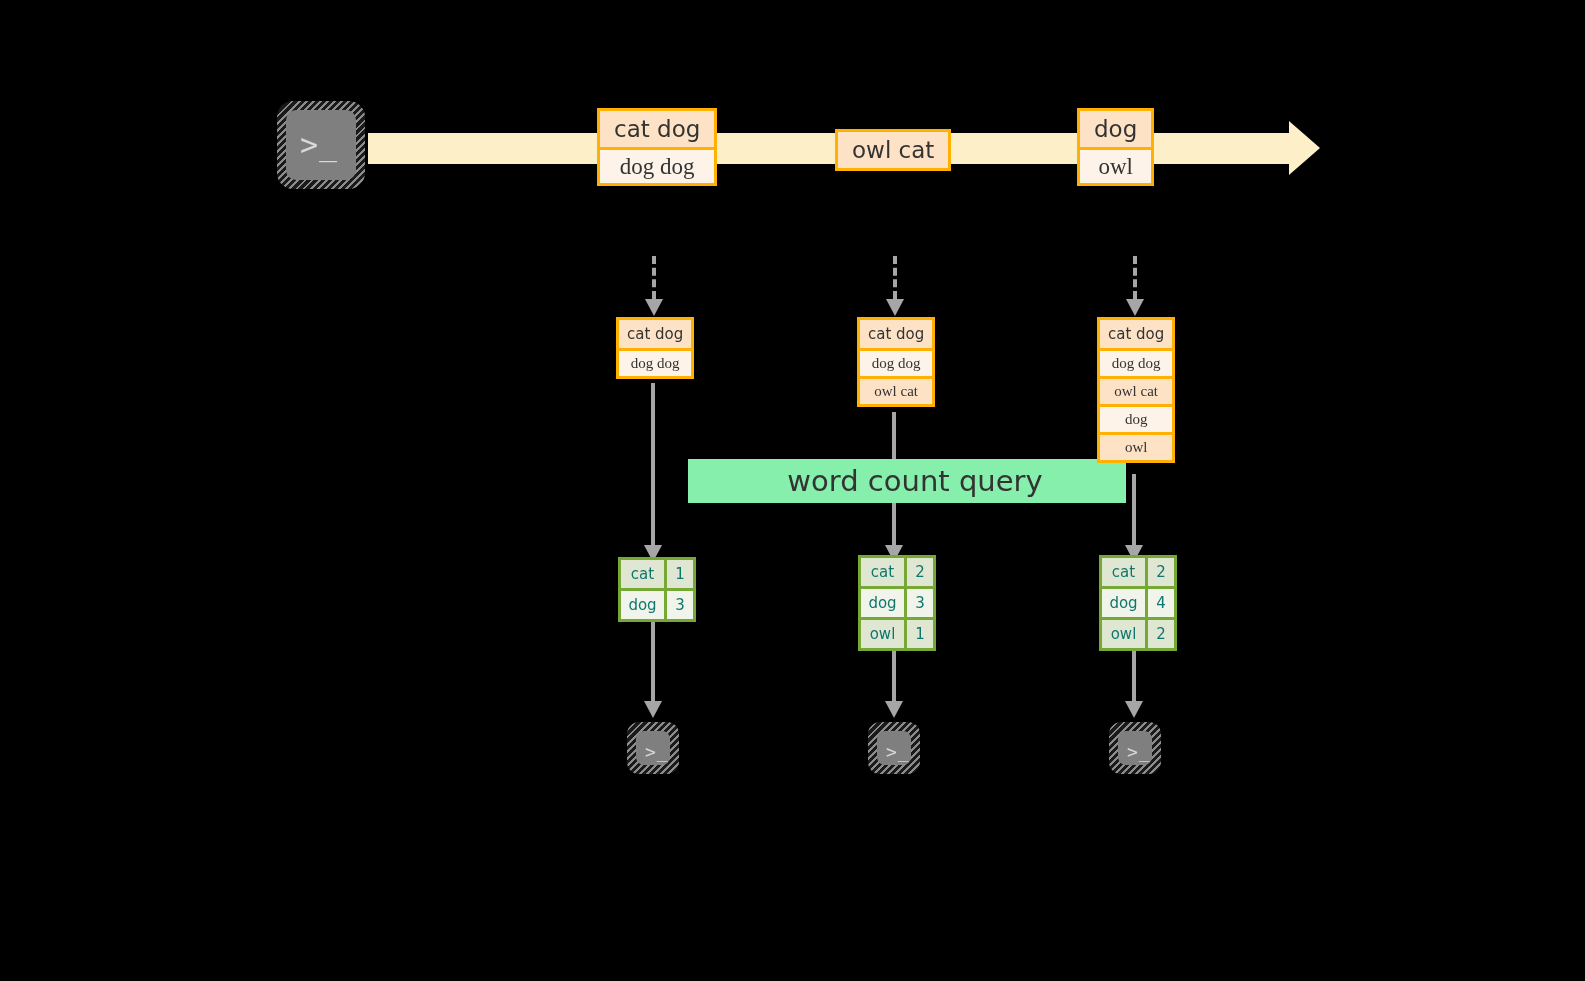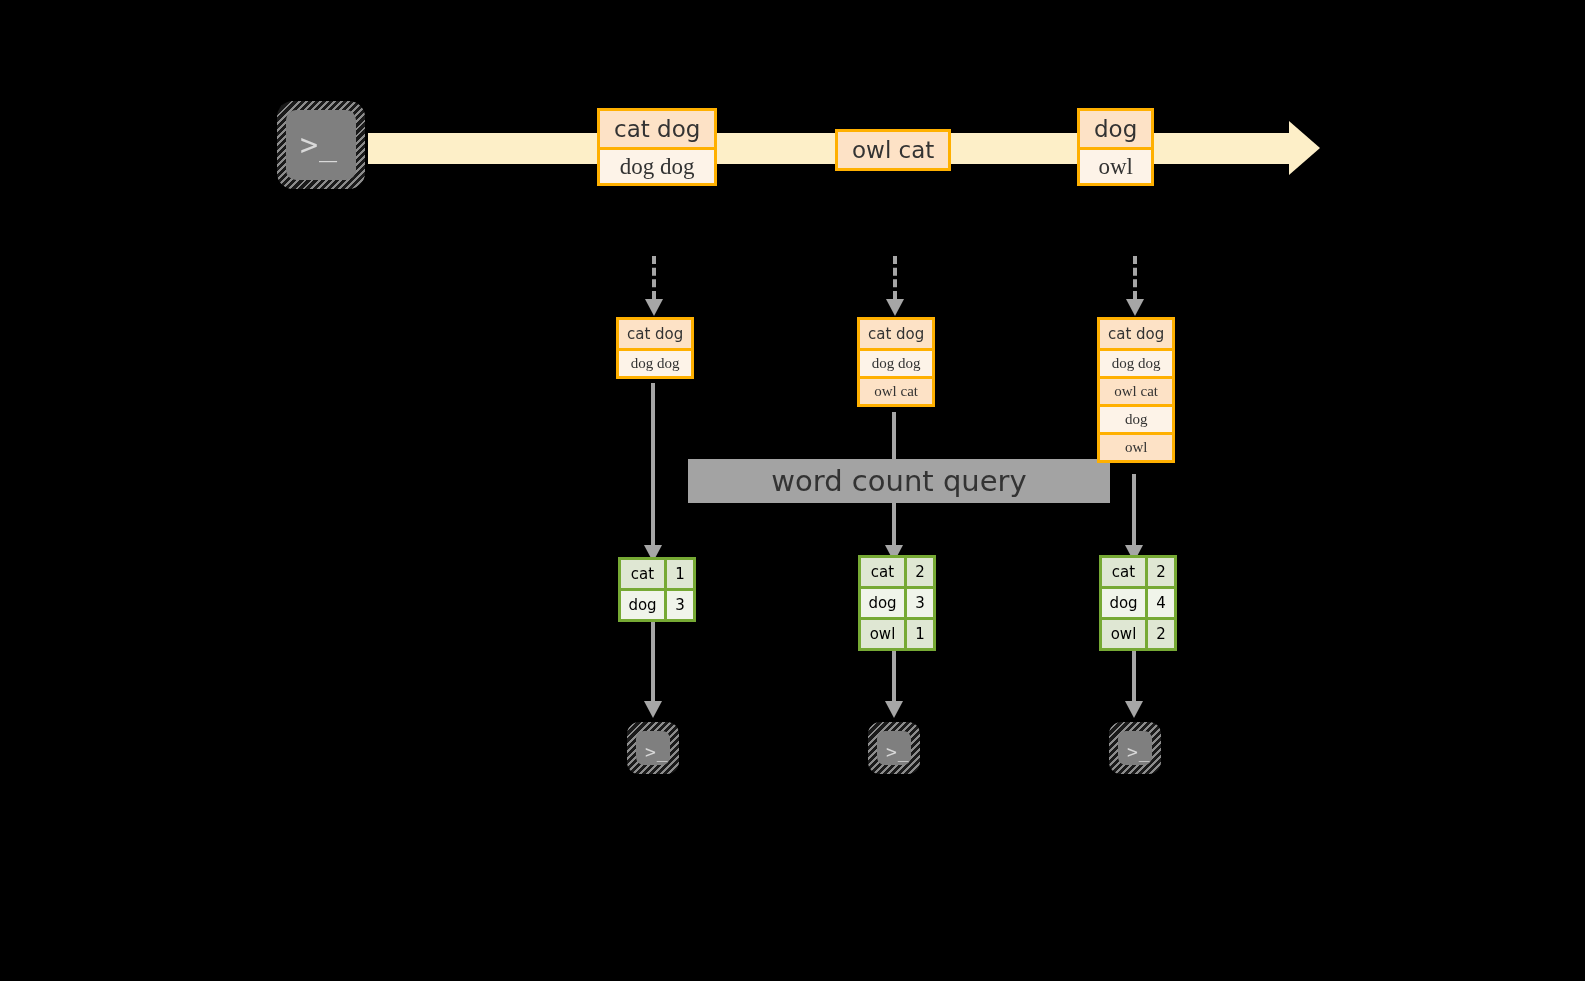--- a/index.html
+++ b/index.html
@@ -117,21 +117,21 @@
     display: flex;
     height: 28px;
   }
   .res .row + .row { border-top: 3px solid #76A934; }
   .res .word,
   .res .count {
     box-sizing: border-box;
     display: flex;
     align-items: center;
     justify-content: center;
-    color: #000000;
+    color: #0f766e;
     font-size: 15px;
     white-space: nowrap;
   }
   .res .word { width: 46px; border-right: 3px solid #76A934; }
   .res .count { width: 26px; }
   .res .row.shade-a .word { background: #DFE7D3; }
   .res .row.shade-a .count { background: #DFE7D3; }
   .res .row.shade-b .word { background: #F0F4EA; }
   .res .row.shade-b .count { background: #F0F4EA; }
 
@@ -153,25 +153,26 @@
     left: -7px;
     width: 0; height: 0;
     border-left: 9px solid transparent;
     border-right: 9px solid transparent;
     border-top: 17px solid #A6A6A6;
   }
 
   
   .query-band {
     position: absolute;
-    background: #a3a3a3;
+    background: #86efac;
     z-index: 3;
     display: flex;
     align-items: center;
     justify-content: center;
+    padding-left: 16px;
   }
   .query-band .label {
     color: #333333;
     font-size: 29px;
     white-space: nowrap;
   }
 </style>
 </head>
 <body>
 

